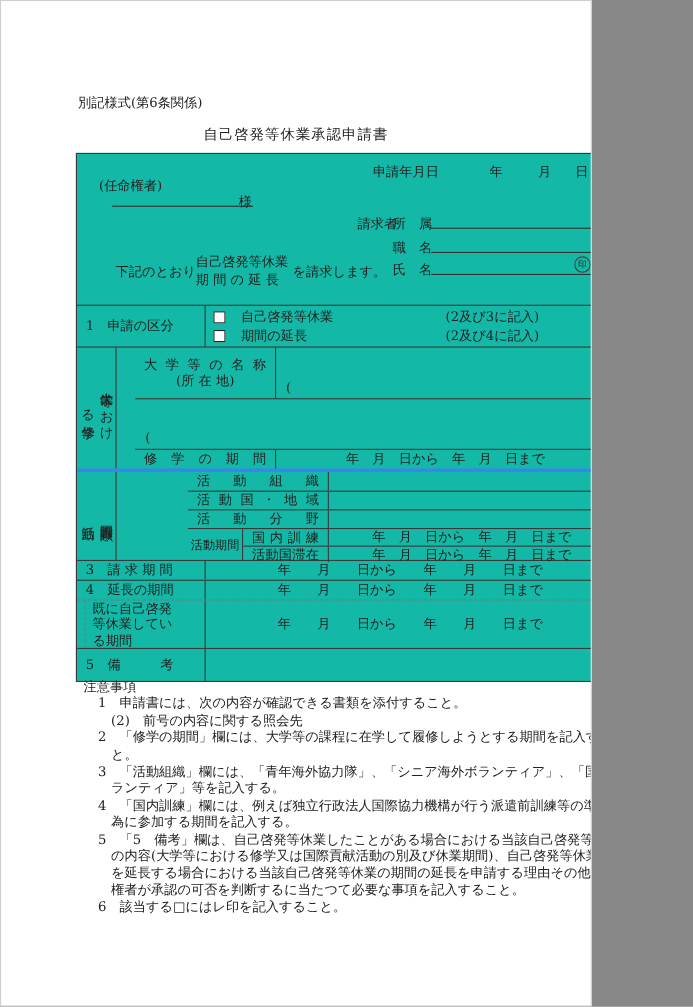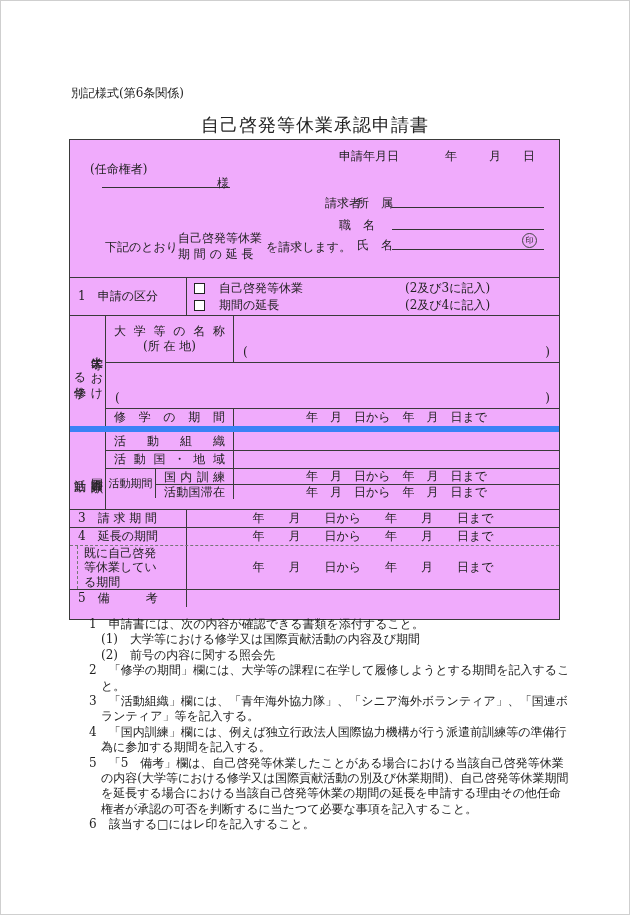--- a/index.html
+++ b/index.html
@@ -1,27 +1,27 @@
 <!DOCTYPE html>
 <html><head>
 <meta charset="utf-8">
 <style>
   html,body{margin:0;padding:0;background:#888;}
   .sheet{
-    position:relative;width:630px;height:915px;background:#ffffff;
+    position:relative;width:538px;height:915px;background:#ffffff;
     font-family:"DejaVu Serif","Liberation Serif",serif;
     color:#222;font-size:12px;box-sizing:border-box;border:1px solid #cfcfcf;
     overflow:hidden;
   }
   .abs{position:absolute;white-space:pre;}
   .corner{left:70px;top:84px;}
-  .title{left:0;right:0;top:112px;text-align:center;letter-spacing:1px;font-size:18px;}
-
-  
-  .ftable{position:absolute;left:68px;top:138px;width:491px;border:1px solid #3a3a3a;box-sizing:border-box;background:#f0abfc;}
+  .title{left:0;right:0;top:112px;text-align:center;letter-spacing:1px;font-size:13px;}
+
+  
+  .ftable{position:absolute;left:68px;top:138px;width:491px;border:1px solid #3a3a3a;box-sizing:border-box;background:#14b8a6;}
   .trow{display:flex;box-sizing:border-box;border-top:1px solid #3a3a3a;}
   .trow.first{border-top:none;}
   .lcell{width:117px;flex:none;border-right:1px solid #3a3a3a;box-sizing:border-box;
          display:flex;align-items:center;padding-left:8px;white-space:pre;}
   .vcenter{flex:1;display:flex;align-items:center;justify-content:center;white-space:pre;}
 
   
   .hdr{position:relative;height:123px;}
   .hline{position:absolute;border-bottom:1px solid #333;height:0;}
 
@@ -32,26 +32,26 @@
   .cbx{width:9px;height:9px;border:1px solid #222;display:inline-block;margin-right:14px;flex:none;background:#fff;}
   .optnote{position:absolute;left:218px;}
 
   
   .r2{height:194px;}
   .r2label{line-height:17px;white-space:pre;}
   .r2label .l2{padding-left:12px;}
   .r2right{flex:1;display:flex;flex-direction:column;}
   .grp{display:flex;box-sizing:border-box;}
   .grpA{height:110px;}
-  .grpB{height:84px;border-top:6px solid #3b82f6;}
+  .grpB{height:84px;border-top:3px solid #3b82f6;gap:48px;}
   .vcell{width:36px;flex:none;border-right:1px solid #3a3a3a;box-sizing:border-box;
          writing-mode:vertical-rl;text-align:center;line-height:17px;letter-spacing:1px;
          display:block;padding:2px 0;}
   .vcell span{display:block;}
-  .subrows{flex:1;display:flex;flex-direction:column;}
+  .subrows{flex:1;display:flex;flex-direction:column;margin-left:17px;}
   .srow{display:flex;box-sizing:border-box;border-top:1px solid #3a3a3a;}
   .srow.first{border-top:none;}
   .slabel{width:128px;flex:none;border-right:1px solid #3a3a3a;box-sizing:border-box;
           display:flex;flex-direction:column;justify-content:center;}
   .jline{text-align:justify;text-align-last:justify;padding:0 8px;line-height:15px;}
   .cline{text-align:center;line-height:15px;white-space:pre;}
   .parcell{flex:1;display:flex;align-items:flex-end;justify-content:space-between;
            padding:0 9px 3px 9px;box-sizing:border-box;}
   .h46{height:46px;} .h18{height:18px;} .h30{height:30px;} .h15{height:15px;}
   .pd-label{width:50px;flex:none;border-right:1px solid #3a3a3a;box-sizing:border-box;
@@ -63,21 +63,21 @@
            display:flex;flex-direction:column;justify-content:flex-end;}
   .pd-name .jline{padding:0 8px;line-height:14px;}
 
   
   .r34{height:18px;}
   .rdash{height:44px;border-top:1px dashed #777;}
   .dcell{width:117px;flex:none;border-right:1px solid #3a3a3a;box-sizing:border-box;
          position:relative;display:flex;align-items:center;}
   .dashv{position:absolute;left:7px;top:0;bottom:0;border-left:1px dashed #777;}
   .dtext{padding-left:14px;width:78px;line-height:14.5px;}
-  .r5{height:30px;flex-direction:column;}
+  .r5{height:30px;}
   .fillcell{flex:1;}
 
   
   .seal{position:absolute;width:13px;height:13px;border:1px solid #444;border-radius:50%;
         display:flex;align-items:center;justify-content:center;font-size:8px;line-height:1;}
 
   
   .notes{position:absolute;left:75px;top:616px;width:494px;line-height:15.4px;}
   .ntitle{margin-bottom:0;}
   .note{margin-left:13px;padding-left:12px;text-indent:-12px;}
@@ -100,21 +100,21 @@
       <span class="abs" style="left:453px;top:8px;">日</span>
 
       <span class="abs" style="left:20px;top:21px;text-align:center;">(任命権者)</span>
       <div class="hline" style="left:32px;top:47px;width:128px;"></div>
       <span class="abs" style="left:147px;top:35px;">様</span>
 
       <span class="abs" style="left:255px;top:55px;">請求者</span>
       <span class="abs" style="left:287px;top:55px;">所　属</span>
       <div class="hline" style="left:322px;top:67px;width:152px;"></div>
 
-      <span class="abs" style="left:269px;top:77px;">職　名</span>
+      <span class="abs" style="left:287px;top:77px;">職　名</span>
       <div class="hline" style="left:322px;top:89px;width:152px;"></div>
 
       <span class="abs" style="left:287px;top:97px;">氏　名</span>
       <div class="hline" style="left:322px;top:109px;width:152px;"></div>
       <span class="seal" style="left:452px;top:93px;">印</span>
 
       <span class="abs" style="left:35px;top:99px;">下記のとおり</span>
       <span class="abs" style="left:108px;top:90px;">自己啓発等休業</span>
       <span class="abs" style="left:108px;top:106px;">期 間 の 延 長</span>
       <span class="abs" style="left:196px;top:99px;">を請求します。</span>
@@ -178,20 +178,26 @@
           <div class="subrows">
             <div class="srow first h18">
               <div class="slabel">
                   <div class="jline">活 動 組 織</div>
                 </div>
               <div class="fillcell"></div>
             </div>
             <div class="srow h18">
               <div class="slabel">
                   <div class="jline">活 動 国 ・ 地 域</div>
+                </div>
+              <div class="fillcell"></div>
+            </div>
+            <div class="srow h18">
+              <div class="slabel">
+                  <div class="jline">活 動 分 野</div>
                 </div>
               <div class="fillcell"></div>
             </div>
             <div class="srow h30">
               <div class="pd-label">活動期間</div>
               <div class="pd-sub">
                 <div class="pd-row h15">
                   <div class="pd-name">
                       <div class="jline">国 内 訓 練</div>
                     </div>
@@ -230,22 +236,22 @@
     </div>
 
     <div class="trow r5">
       <div class="lcell">5　備　　　考</div>
       <div class="fillcell"></div>
     </div>
 
   </div>
 
   <div class="notes">
+    <div class="ntitle">注意事項</div>
     <div class="note">1　申請書には、次の内容が確認できる書類を添付すること。</div>
-    <div class="note sub">(1)　大学等における修学又は国際貢献活動の内容及び期間</div>
     <div class="note sub">(2)　前号の内容に関する照会先</div>
     <div class="note">2　「修学の期間」欄には、大学等の課程に在学して履修しようとする期間を記入すること。</div>
     <div class="note">3　「活動組織」欄には、「青年海外協力隊」、「シニア海外ボランティア」、「国連ボランティア」等を記入する。</div>
     <div class="note">4　「国内訓練」欄には、例えば独立行政法人国際協力機構が行う派遣前訓練等の準備行為に参加する期間を記入する。</div>
     <div class="note">5　「5　備考」欄は、自己啓発等休業したことがある場合における当該自己啓発等休業の内容(大学等における修学又は国際貢献活動の別及び休業期間)、自己啓発等休業期間を延長する場合における当該自己啓発等休業の期間の延長を申請する理由その他任命権者が承認の可否を判断するに当たつて必要な事項を記入すること。</div>
     <div class="note">6　該当する□にはレ印を記入すること。</div>
   </div>
 
 </div>
 

